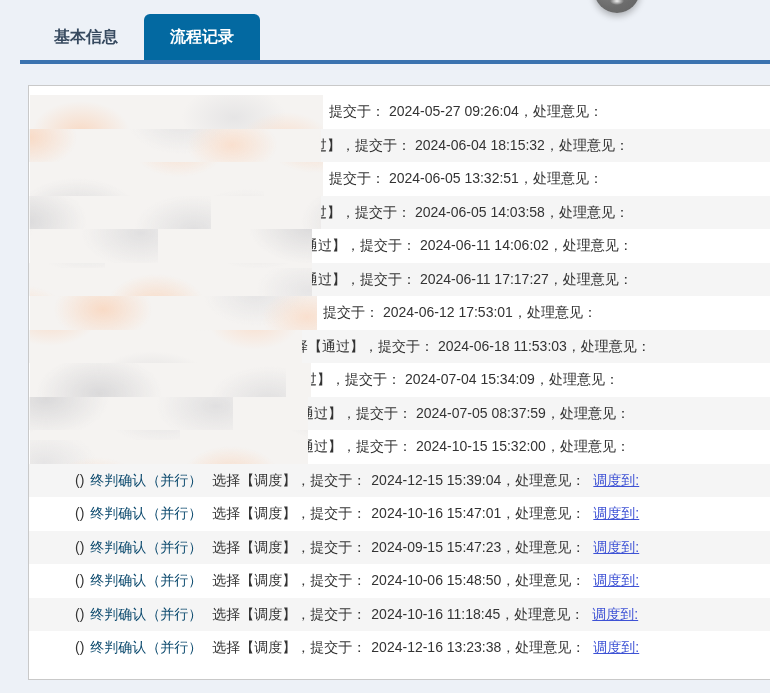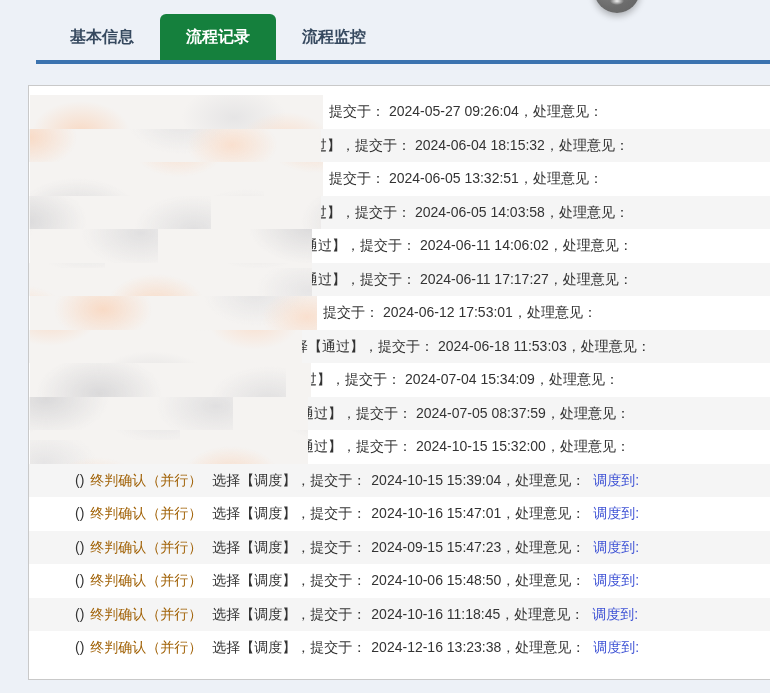--- a/index.html
+++ b/index.html
@@ -17,32 +17,32 @@
     background:radial-gradient(circle at 38% 32%, #8d8d8d, #6b6b6b 62%, #626262);
     box-shadow:0 3px 7px rgba(0,0,0,.28);
   }
   .float-btn::after{
     content:"";position:absolute;left:16px;top:30px;width:14px;height:8px;
     border-radius:50%;
     background:radial-gradient(closest-side, rgba(255,255,255,.9), rgba(255,255,255,0));
   }
   
   .tabbar{
-    position:absolute;left:36px;right:0;top:14px;height:46px;
+    position:absolute;left:20px;right:0;top:14px;height:46px;
     border-bottom:4px solid #3b73af;
     display:flex;align-items:stretch;
     padding-left:8px;
   }
   .tab{
     width:116px;display:flex;align-items:center;justify-content:center;
     font-size:16px;font-weight:700;color:#36495f;
     cursor:pointer;white-space:nowrap;
   }
   .tab.active{
-    background:#15803d;color:#ffffff;border-radius:6px 6px 0 0;
+    background:#0369a1;color:#ffffff;border-radius:6px 6px 0 0;
   }
   
   .panel{
     position:absolute;left:28px;top:85px;right:-4px;height:595px;
     background:#ffffff;border:1px solid #c9c9c9;
     padding-top:9px;box-sizing:border-box;
     overflow:hidden;
   }
   .row{
     position:relative;height:33.5px;line-height:33.5px;
@@ -54,48 +54,47 @@
     position:absolute;left:1px;top:0;height:100%;z-index:2;
     background-color:#f5f3f1;
     background-image:
       radial-gradient(70px 45px at 15% 25%, rgba(249,214,190,.85) 0%, rgba(249,214,190,0) 70%),
       radial-gradient(90px 55px at 45% 75%, rgba(200,200,203,.60) 0%, rgba(200,200,203,0) 70%),
       radial-gradient(65px 40px at 75% 30%, rgba(250,219,198,.80) 0%, rgba(250,219,198,0) 70%),
       radial-gradient(85px 50px at 95% 80%, rgba(208,208,211,.55) 0%, rgba(208,208,211,0) 70%),
       radial-gradient(75px 45px at 60% 15%, rgba(215,215,218,.50) 0%, rgba(215,215,218,0) 70%);
     background-size:340px 150px;background-repeat:repeat;
   }
-  .stage{color:#a16207;margin:0 10px 0 6px;}
+  .stage{color:#0c4a6e;margin:0 10px 0 6px;}
   .time{margin-left:5px;}
-  .opinion-link{color:#3e52d5;margin-left:8px;cursor:pointer;}
+  .opinion-link{color:#3e52d5;margin-left:8px;cursor:pointer;text-decoration:underline;}
 </style>
 </head>
 <body>
 
 <div class="float-btn"></div>
 
 <div class="tabbar">
   <div class="tab">基本信息</div>
   <div class="tab active">流程记录</div>
-  <div class="tab">流程监控</div>
 </div>
 
 <div class="panel">
   <div id="records-list">
       <div class="row" style="padding-left: 286px;"><div class="blur" style="width: 293px; background-position: 0px 0px;"></div><span class="tail">，提交于： 2024-05-27 09:26:04，处理意见：</span></div>
       <div class="row alt" style="padding-left: 284px;"><div class="blur" style="width: 291px; background-position: -53px -29px;"></div><span class="tail">过】，提交于： 2024-06-04 18:15:32，处理意见：</span></div>
       <div class="row" style="padding-left: 286px;"><div class="blur" style="width: 293px; background-position: -106px -58px;"></div><span class="tail">，提交于： 2024-06-05 13:32:51，处理意见：</span></div>
       <div class="row alt" style="padding-left: 284px;"><div class="blur" style="width: 291px; background-position: -159px -87px;"></div><span class="tail">过】，提交于： 2024-06-05 14:03:58，处理意见：</span></div>
       <div class="row" style="padding-left: 275px;"><div class="blur" style="width: 282px; background-position: -212px -116px;"></div><span class="tail">通过】，提交于： 2024-06-11 14:06:02，处理意见：</span></div>
       <div class="row alt" style="padding-left: 275px;"><div class="blur" style="width: 282px; background-position: -265px -145px;"></div><span class="tail">通过】，提交于： 2024-06-11 17:17:27，处理意见：</span></div>
       <div class="row" style="padding-left: 280px;"><div class="blur" style="width: 287px; background-position: -318px -174px;"></div><span class="tail">，提交于： 2024-06-12 17:53:01，处理意见：</span></div>
       <div class="row alt" style="padding-left: 265px;"><div class="blur" style="width: 272px; background-position: -371px -203px;"></div><span class="tail">择【通过】，提交于： 2024-06-18 11:53:03，处理意见：</span></div>
       <div class="row" style="padding-left: 274px;"><div class="blur" style="width: 281px; background-position: -424px -232px;"></div><span class="tail">过】，提交于： 2024-07-04 15:34:09，处理意见：</span></div>
       <div class="row alt" style="padding-left: 271px;"><div class="blur" style="width: 278px; background-position: -477px -261px;"></div><span class="tail">通过】，提交于： 2024-07-05 08:37:59，处理意见：</span></div>
       <div class="row" style="padding-left: 271px;"><div class="blur" style="width: 278px; background-position: -530px -290px;"></div><span class="tail">通过】，提交于： 2024-10-15 15:32:00，处理意见：</span></div>
-      <div class="row alt"><span class="prefix">()</span><span class="stage">终判确认（并行）</span><span class="action">选择【调度】，提交于：</span><span class="time">2024-10-15 15:39:04</span><span class="suffix">，处理意见：</span><span class="opinion-link">调度到:</span></div>
+      <div class="row alt"><span class="prefix">()</span><span class="stage">终判确认（并行）</span><span class="action">选择【调度】，提交于：</span><span class="time">2024-12-15 15:39:04</span><span class="suffix">，处理意见：</span><span class="opinion-link">调度到:</span></div>
       <div class="row"><span class="prefix">()</span><span class="stage">终判确认（并行）</span><span class="action">选择【调度】，提交于：</span><span class="time">2024-10-16 15:47:01</span><span class="suffix">，处理意见：</span><span class="opinion-link">调度到:</span></div>
       <div class="row alt"><span class="prefix">()</span><span class="stage">终判确认（并行）</span><span class="action">选择【调度】，提交于：</span><span class="time">2024-09-15 15:47:23</span><span class="suffix">，处理意见：</span><span class="opinion-link">调度到:</span></div>
       <div class="row"><span class="prefix">()</span><span class="stage">终判确认（并行）</span><span class="action">选择【调度】，提交于：</span><span class="time">2024-10-06 15:48:50</span><span class="suffix">，处理意见：</span><span class="opinion-link">调度到:</span></div>
       <div class="row alt"><span class="prefix">()</span><span class="stage">终判确认（并行）</span><span class="action">选择【调度】，提交于：</span><span class="time">2024-10-16 11:18:45</span><span class="suffix">，处理意见：</span><span class="opinion-link">调度到:</span></div>
       <div class="row"><span class="prefix">()</span><span class="stage">终判确认（并行）</span><span class="action">选择【调度】，提交于：</span><span class="time">2024-12-16 13:23:38</span><span class="suffix">，处理意见：</span><span class="opinion-link">调度到:</span></div>
     </div>
 </div>
 
 </body></html>

